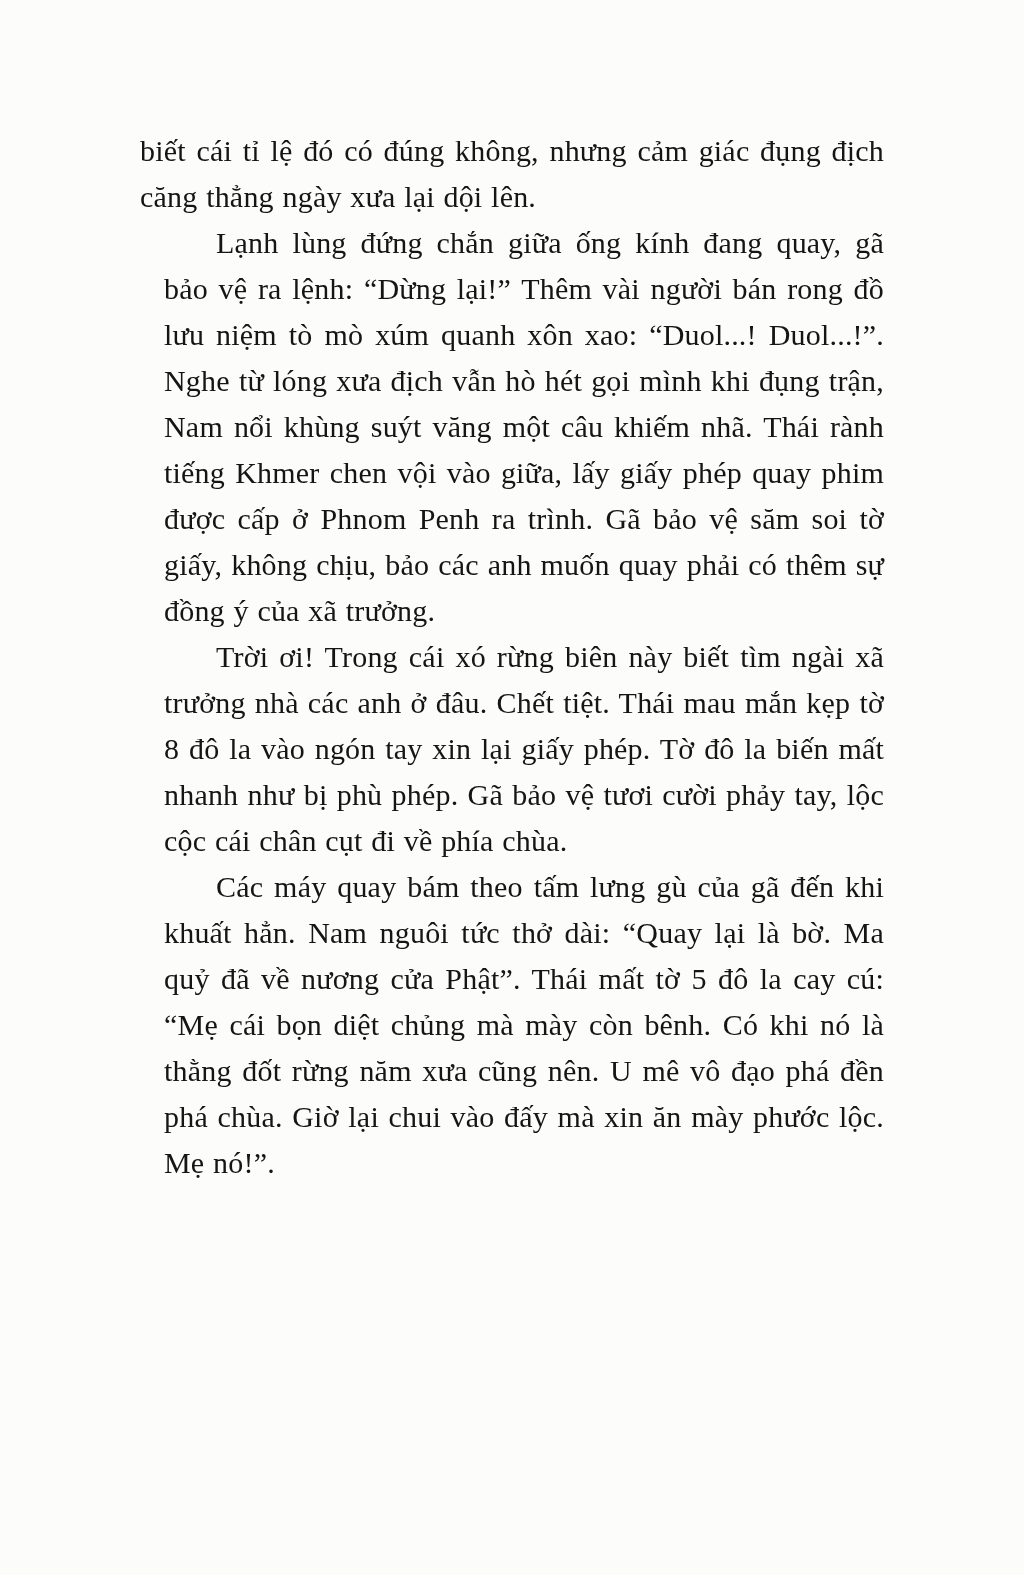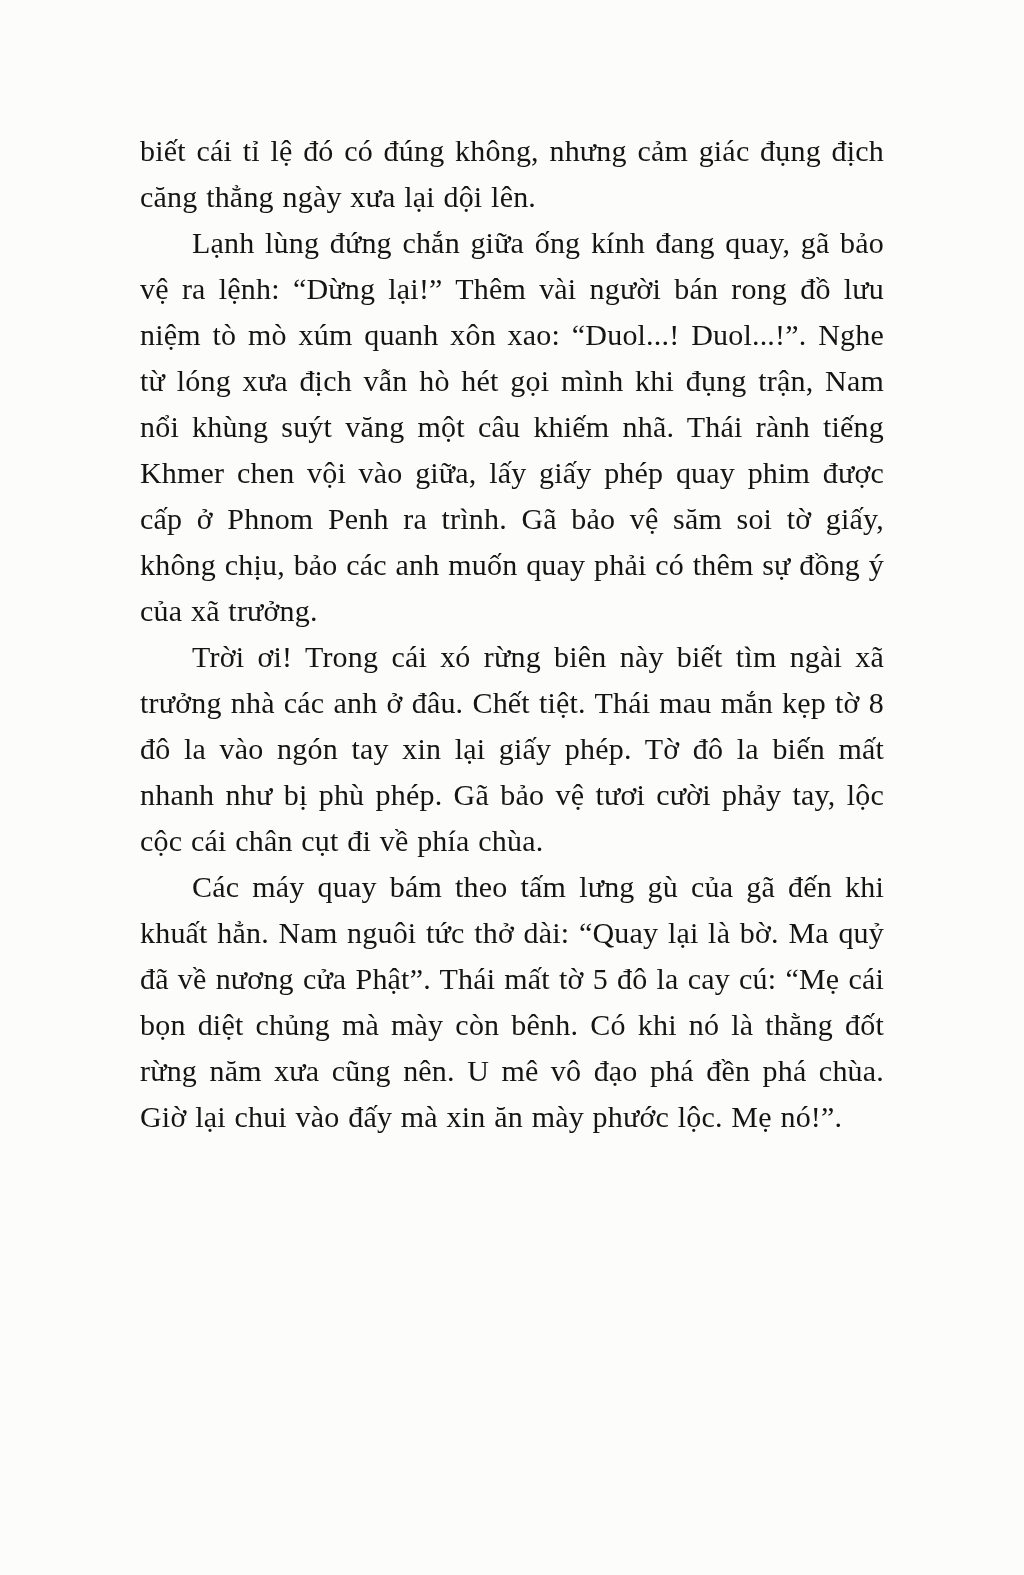--- a/index.html
+++ b/index.html
@@ -26,20 +26,21 @@
     margin: 0;
     padding: 0;
     font-size: 30px;
     line-height: 46px;
     text-align: justify;
     letter-spacing: 0.2px;
     word-spacing: 1px;
   }
   .text-block p.indent {
     text-indent: 52px;
+    margin-left: 24px;
   }
   .separator {
     position: absolute;
     top: 1302px;
     left: 0;
     right: 0;
     text-align: center;
     font-size: 30px;
     line-height: 46px;
     color: #1a1a1a;

